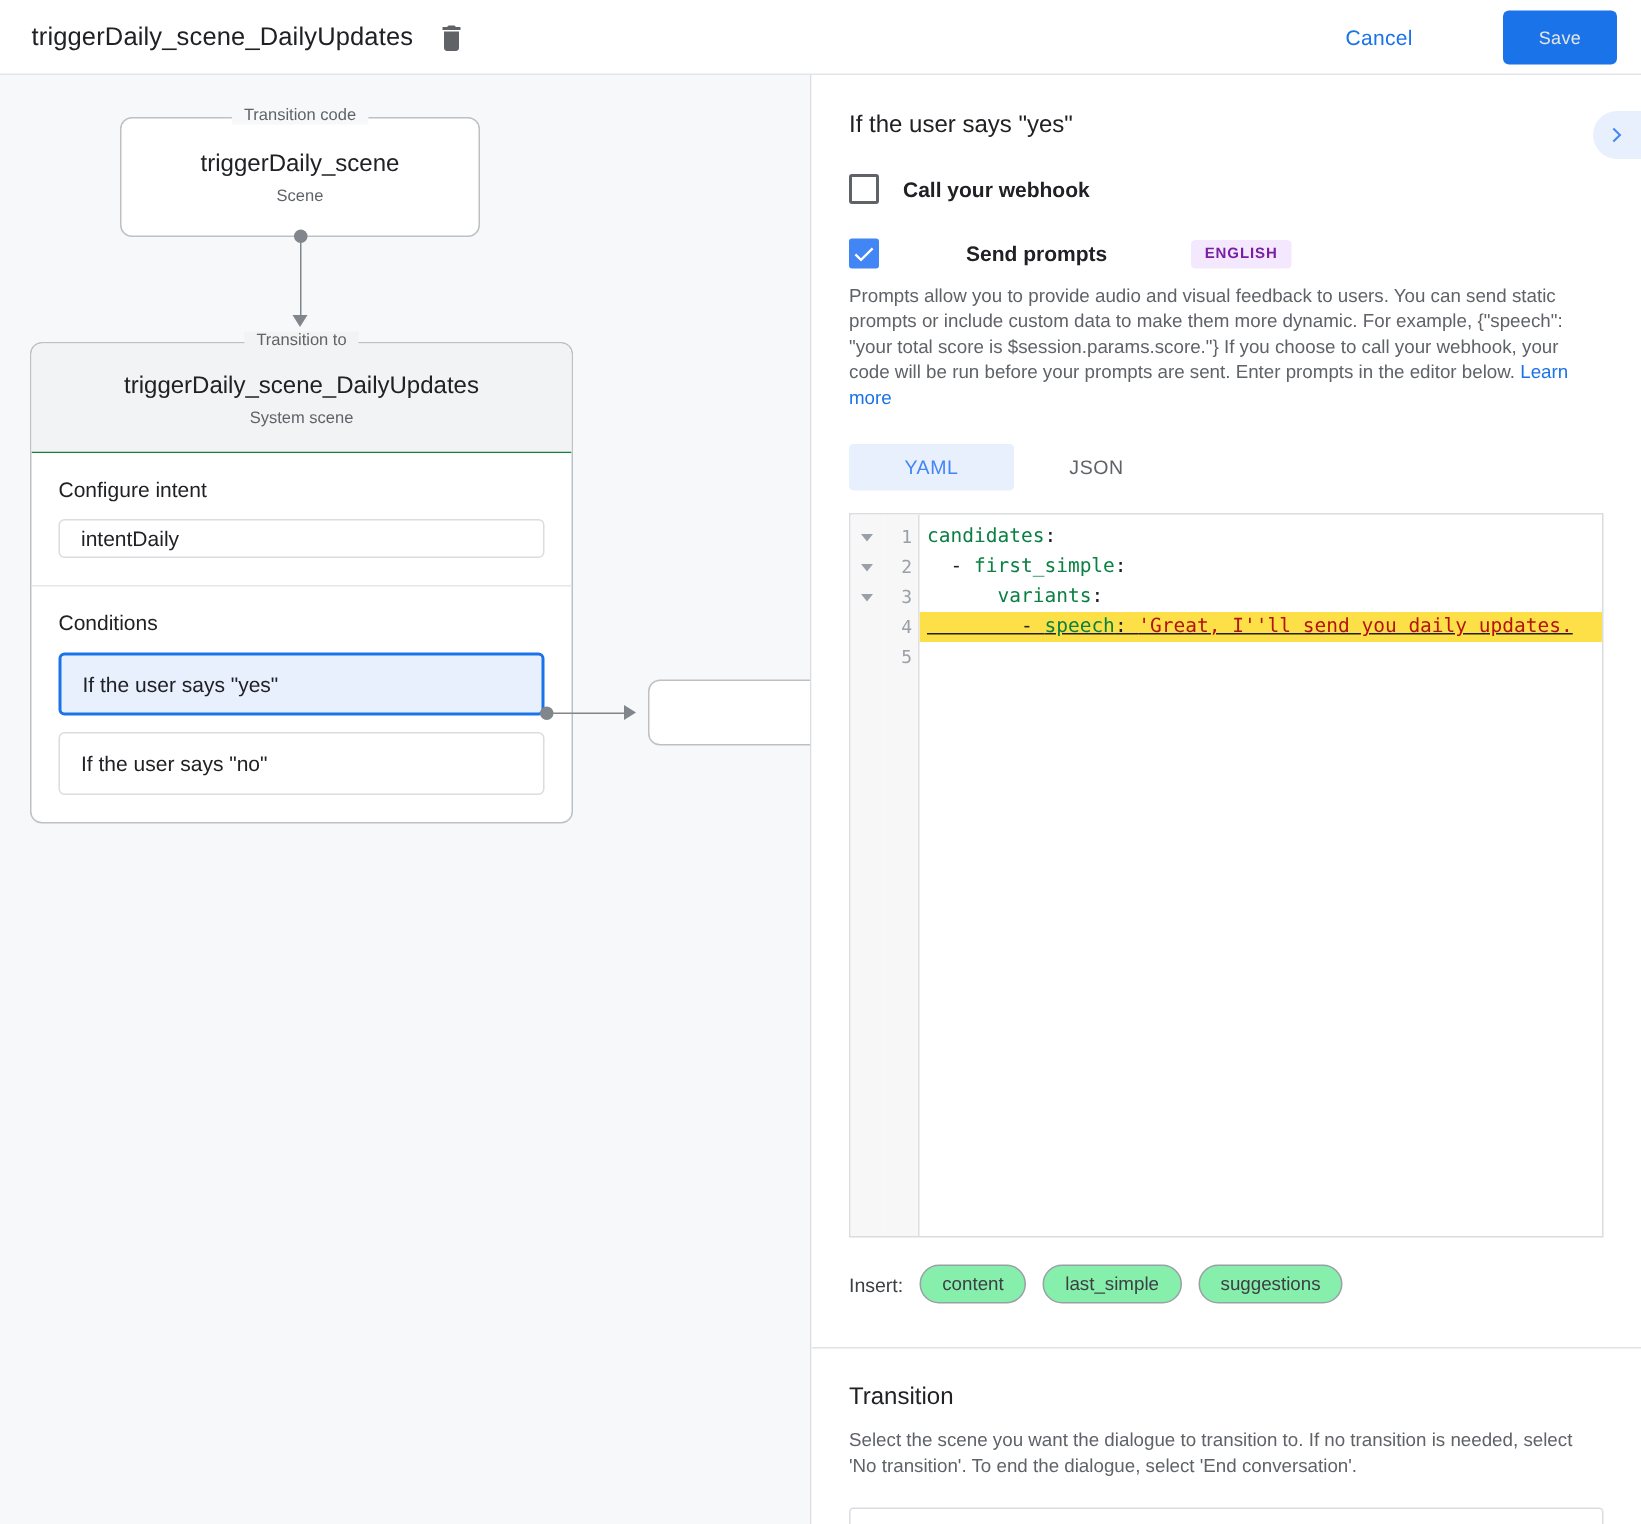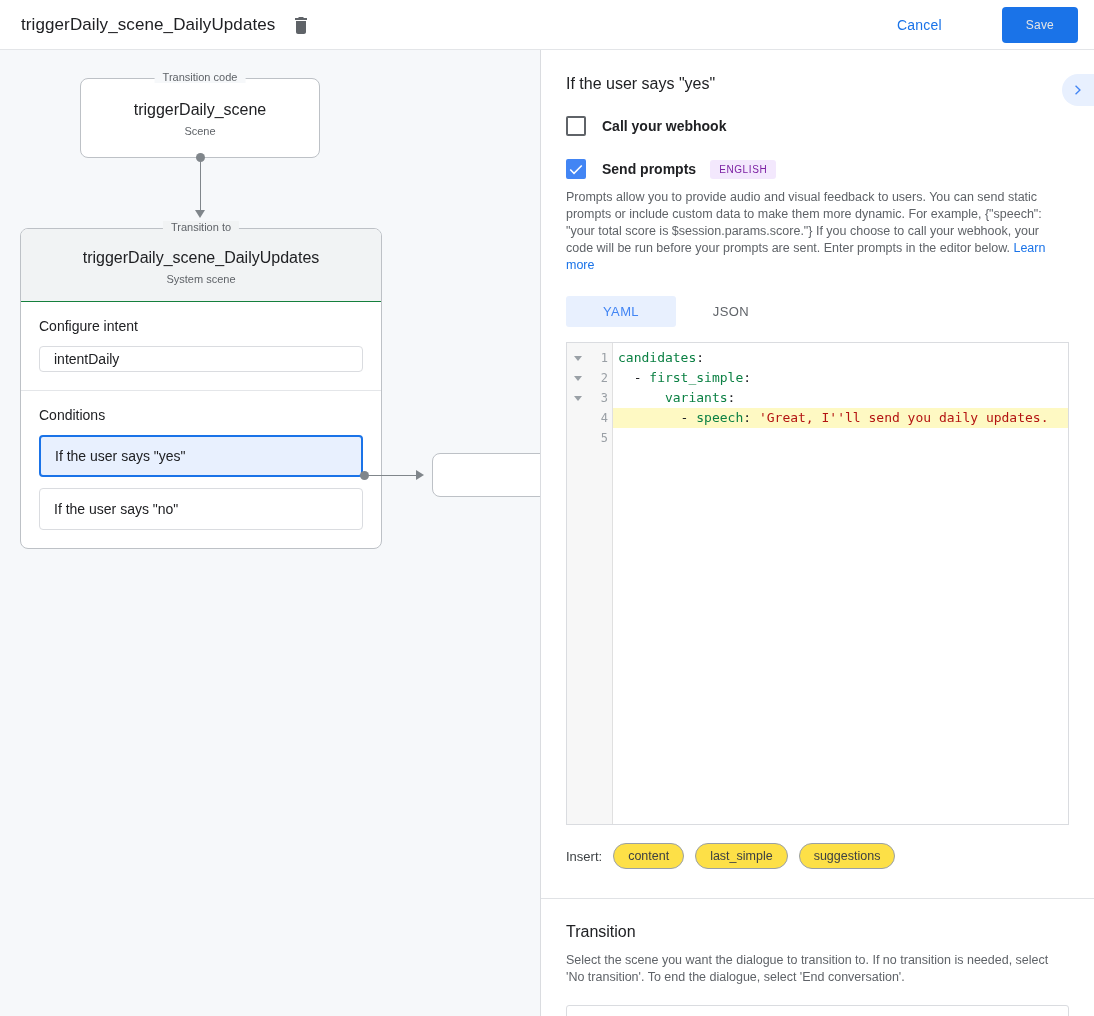--- a/index.html
+++ b/index.html
@@ -136,21 +136,21 @@
     width: 20px; height: 20px; border: 2px solid #5f6368; border-radius: 2px;
     background: #fff; cursor: pointer; flex: 0 0 auto;
   }
   .cb.checked {
     background: #4285f4; border-color: #4285f4;
     display: flex; align-items: center; justify-content: center;
   }
   .cb-label { margin-left: 16px; font-size: 14px; font-weight: 700; color: #202124; }
   .lang-badge {
     margin-left: 14px; background: #f3e8fd; color: #7b1fa2;
-    font-size: 10px; font-weight: 400; letter-spacing: .6px;
+    font-size: 10px; font-weight: 700; letter-spacing: .6px;
     padding: 4px 9px; border-radius: 3px;
   }
   .desc {
     padding: 10px 25px 0 25px; font-size: 12.5px; line-height: 17px;
     color: #5f6368; max-width: 530px;
   }
   .desc a { color: #1a73e8; text-decoration: none; cursor: pointer; }
 
   .tabs { display: flex; margin: 22px 0 0 25px; }
   .tab {
@@ -183,33 +183,33 @@
     font-family: "DejaVu Sans Mono", monospace; font-size: 12px;
     color: #9aa0a6; text-align: right; padding-right: 4px;
   }
   .gutter div { height: 20px; line-height: 20px; }
   .code {
     flex: 1 1 auto; padding-top: 5px; overflow: hidden;
     font-family: "DejaVu Sans Mono", monospace; font-size: 13px;
     white-space: pre; color: #202124;
   }
   .code .ln { height: 20px; line-height: 20px; padding-left: 5px; }
-  .code .ln.hl { background: #fef9c3; }
+  .code .ln.hl { background: #fde047; text-decoration: underline; }
   .k { color: #0b8043; }
   .p { color: #202124; }
   .s { color: #b31412; }
 
   .insert-row {
     display: flex; align-items: center; gap: 11px;
     margin: 18px 0 0 25px; font-size: 13px; color: #3c4043;
   }
   .chip {
     border: 1px solid #9aa0a6; border-radius: 14px; height: 26px;
     display: flex; align-items: center; padding: 0 14px;
-    font-size: 12.5px; color: #3c4043; cursor: pointer; background: #fde047;
+    font-size: 12.5px; color: #3c4043; cursor: pointer; background: #86efac;
   }
   .hdivider { height: 1px; background: #e0e2e5; margin-top: 29px; }
 
   .trans-title { font-size: 16px; color: #202124; margin: 24px 0 0 25px; }
   .trans-desc {
     margin: 11px 25px 0 25px; font-size: 12.5px; line-height: 17px; color: #5f6368;
   }
   .select {
     margin: 19px 25px 0 25px; height: 35px; border: 1px solid #dadce0;
     border-radius: 3px; display: flex; align-items: center;
@@ -285,21 +285,21 @@
       <svg width="14" height="14" viewBox="0 0 24 24" aria-hidden="true">
         <path fill="#4285f4" d="M8.6 3.8 17 12l-8.4 8.2L7 18.6 13.7 12 7 5.4z"></path>
       </svg>
     </div>
 
     <div class="row-check" style="margin-top:23px;">
       <div class="cb"></div>
       <div class="cb-label">Call your webhook</div>
     </div>
 
-    <div class="row-check" style="margin-top:23px;">
+    <div class="row-check" style="margin-top:23px;gap:42px;">
       <div class="cb checked">
         <svg width="14" height="11" viewBox="0 0 14 11" aria-hidden="true">
           <path fill="#ffffff" d="M5 8.2 1.8 5 0.7 6.1 5 10.4 13.3 2.1 12.2 1z"></path>
         </svg>
       </div>
       <div class="cb-label">Send prompts</div>
       <div class="lang-badge">ENGLISH</div>
     </div>
 
     <div class="desc">

